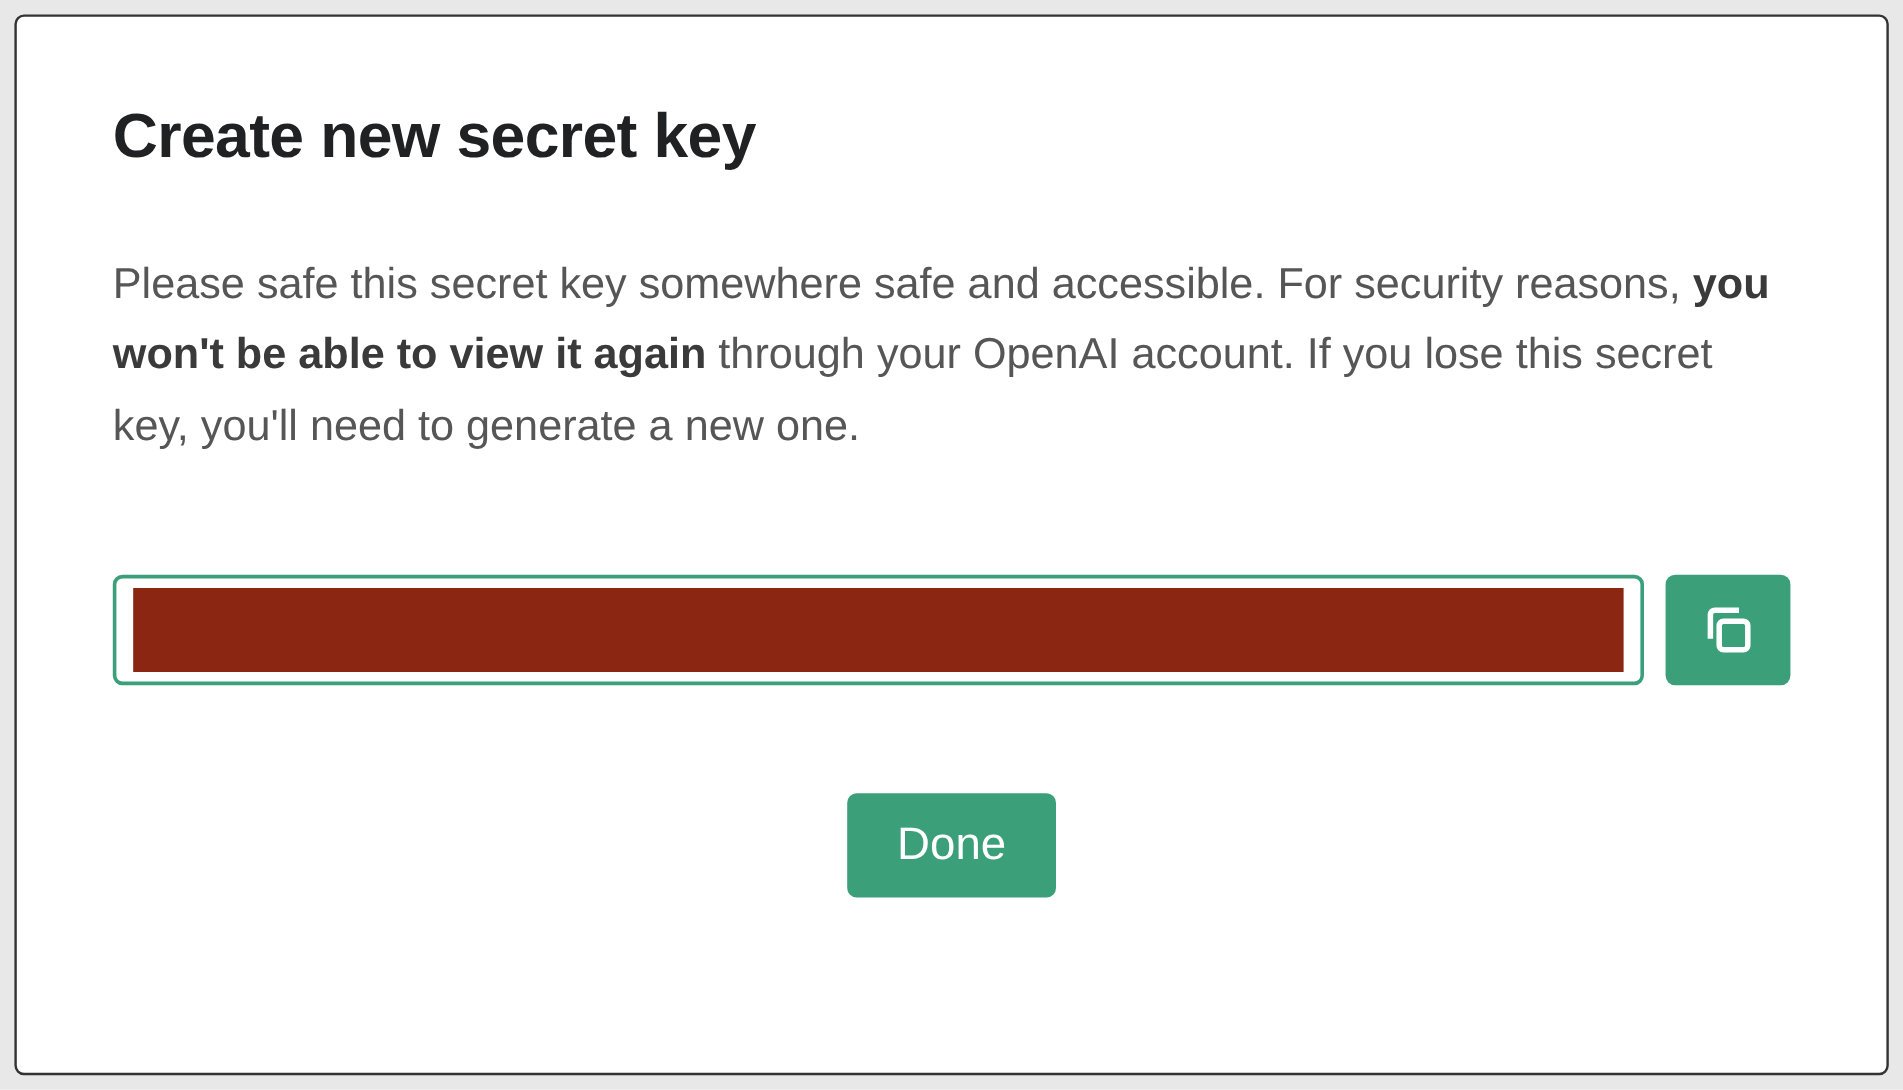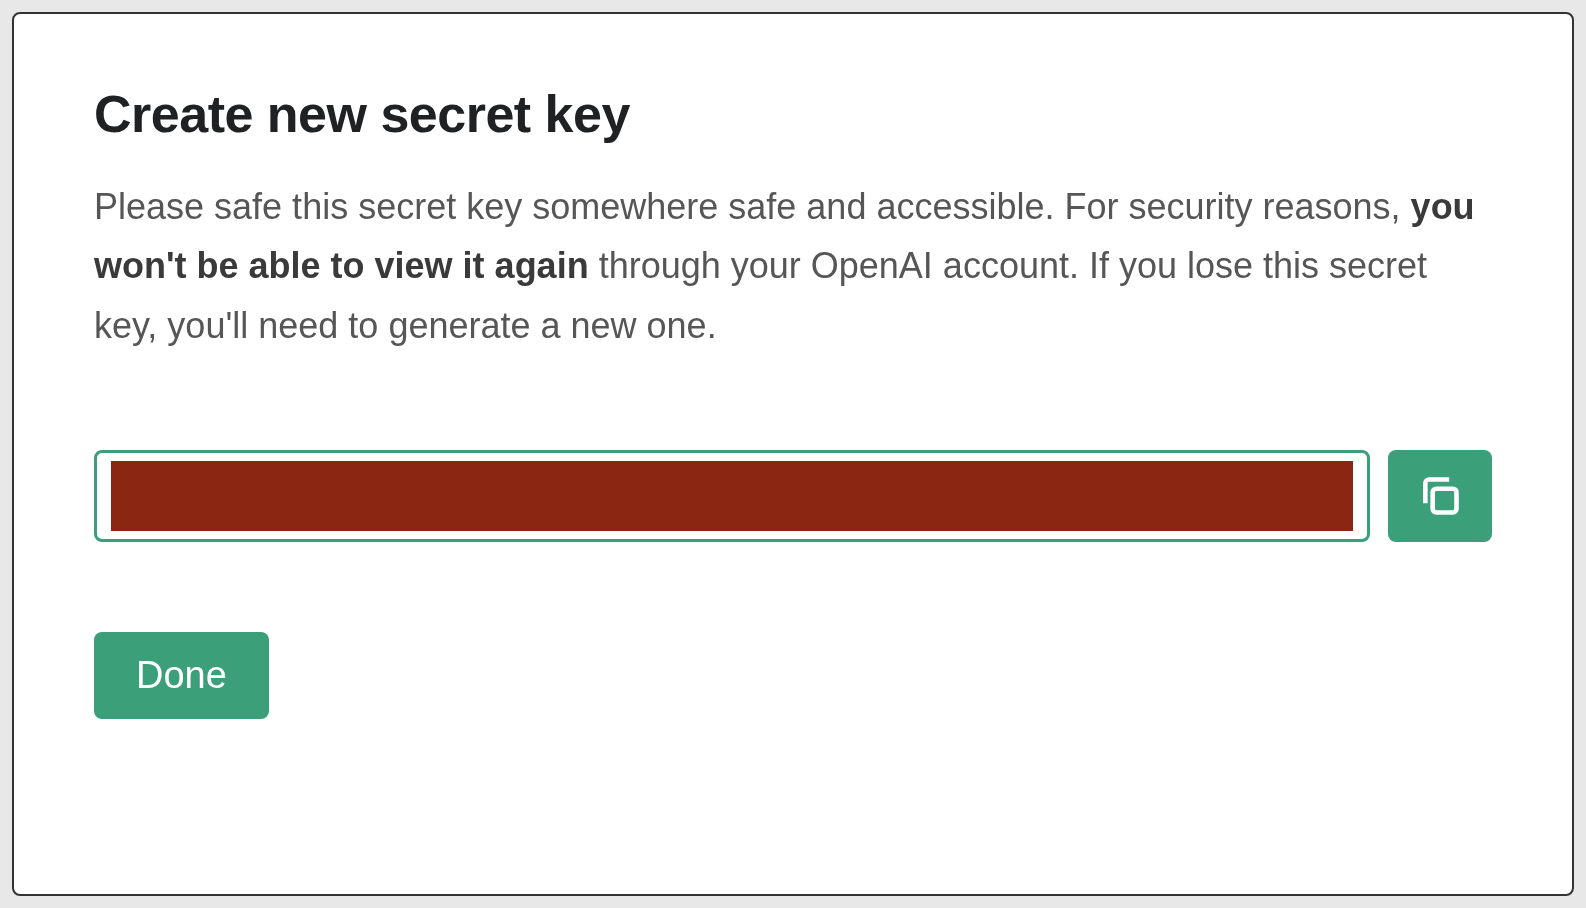--- a/index.html
+++ b/index.html
@@ -35,21 +35,21 @@
       padding: 70px 80px 50px 80px;
       display: flex;
       flex-direction: column;
       position: relative;
     }
     
     .modal-title {
       font-size: 52px;
       font-weight: 700;
       color: #202123;
-      margin-bottom: 33px;
+      margin-bottom: 62px;
       letter-spacing: -0.5px;
     }
     
     .modal-description {
       font-size: 36px;
       line-height: 1.65;
       color: #565656;
       margin-bottom: 95px;
     }
     
@@ -97,21 +97,21 @@
     .copy-button svg {
       width: 44px;
       height: 44px;
       fill: none;
       stroke: #ffffff;
       stroke-width: 2.5;
     }
     
     .footer {
       display: flex;
-      justify-content: flex-start;
+      justify-content: center;
     }
     
     .done-button {
       background: #3b9f7a;
       border: none;
       border-radius: 8px;
       color: #ffffff;
       font-size: 38px;
       font-weight: 400;
       padding: 22px 42px;

